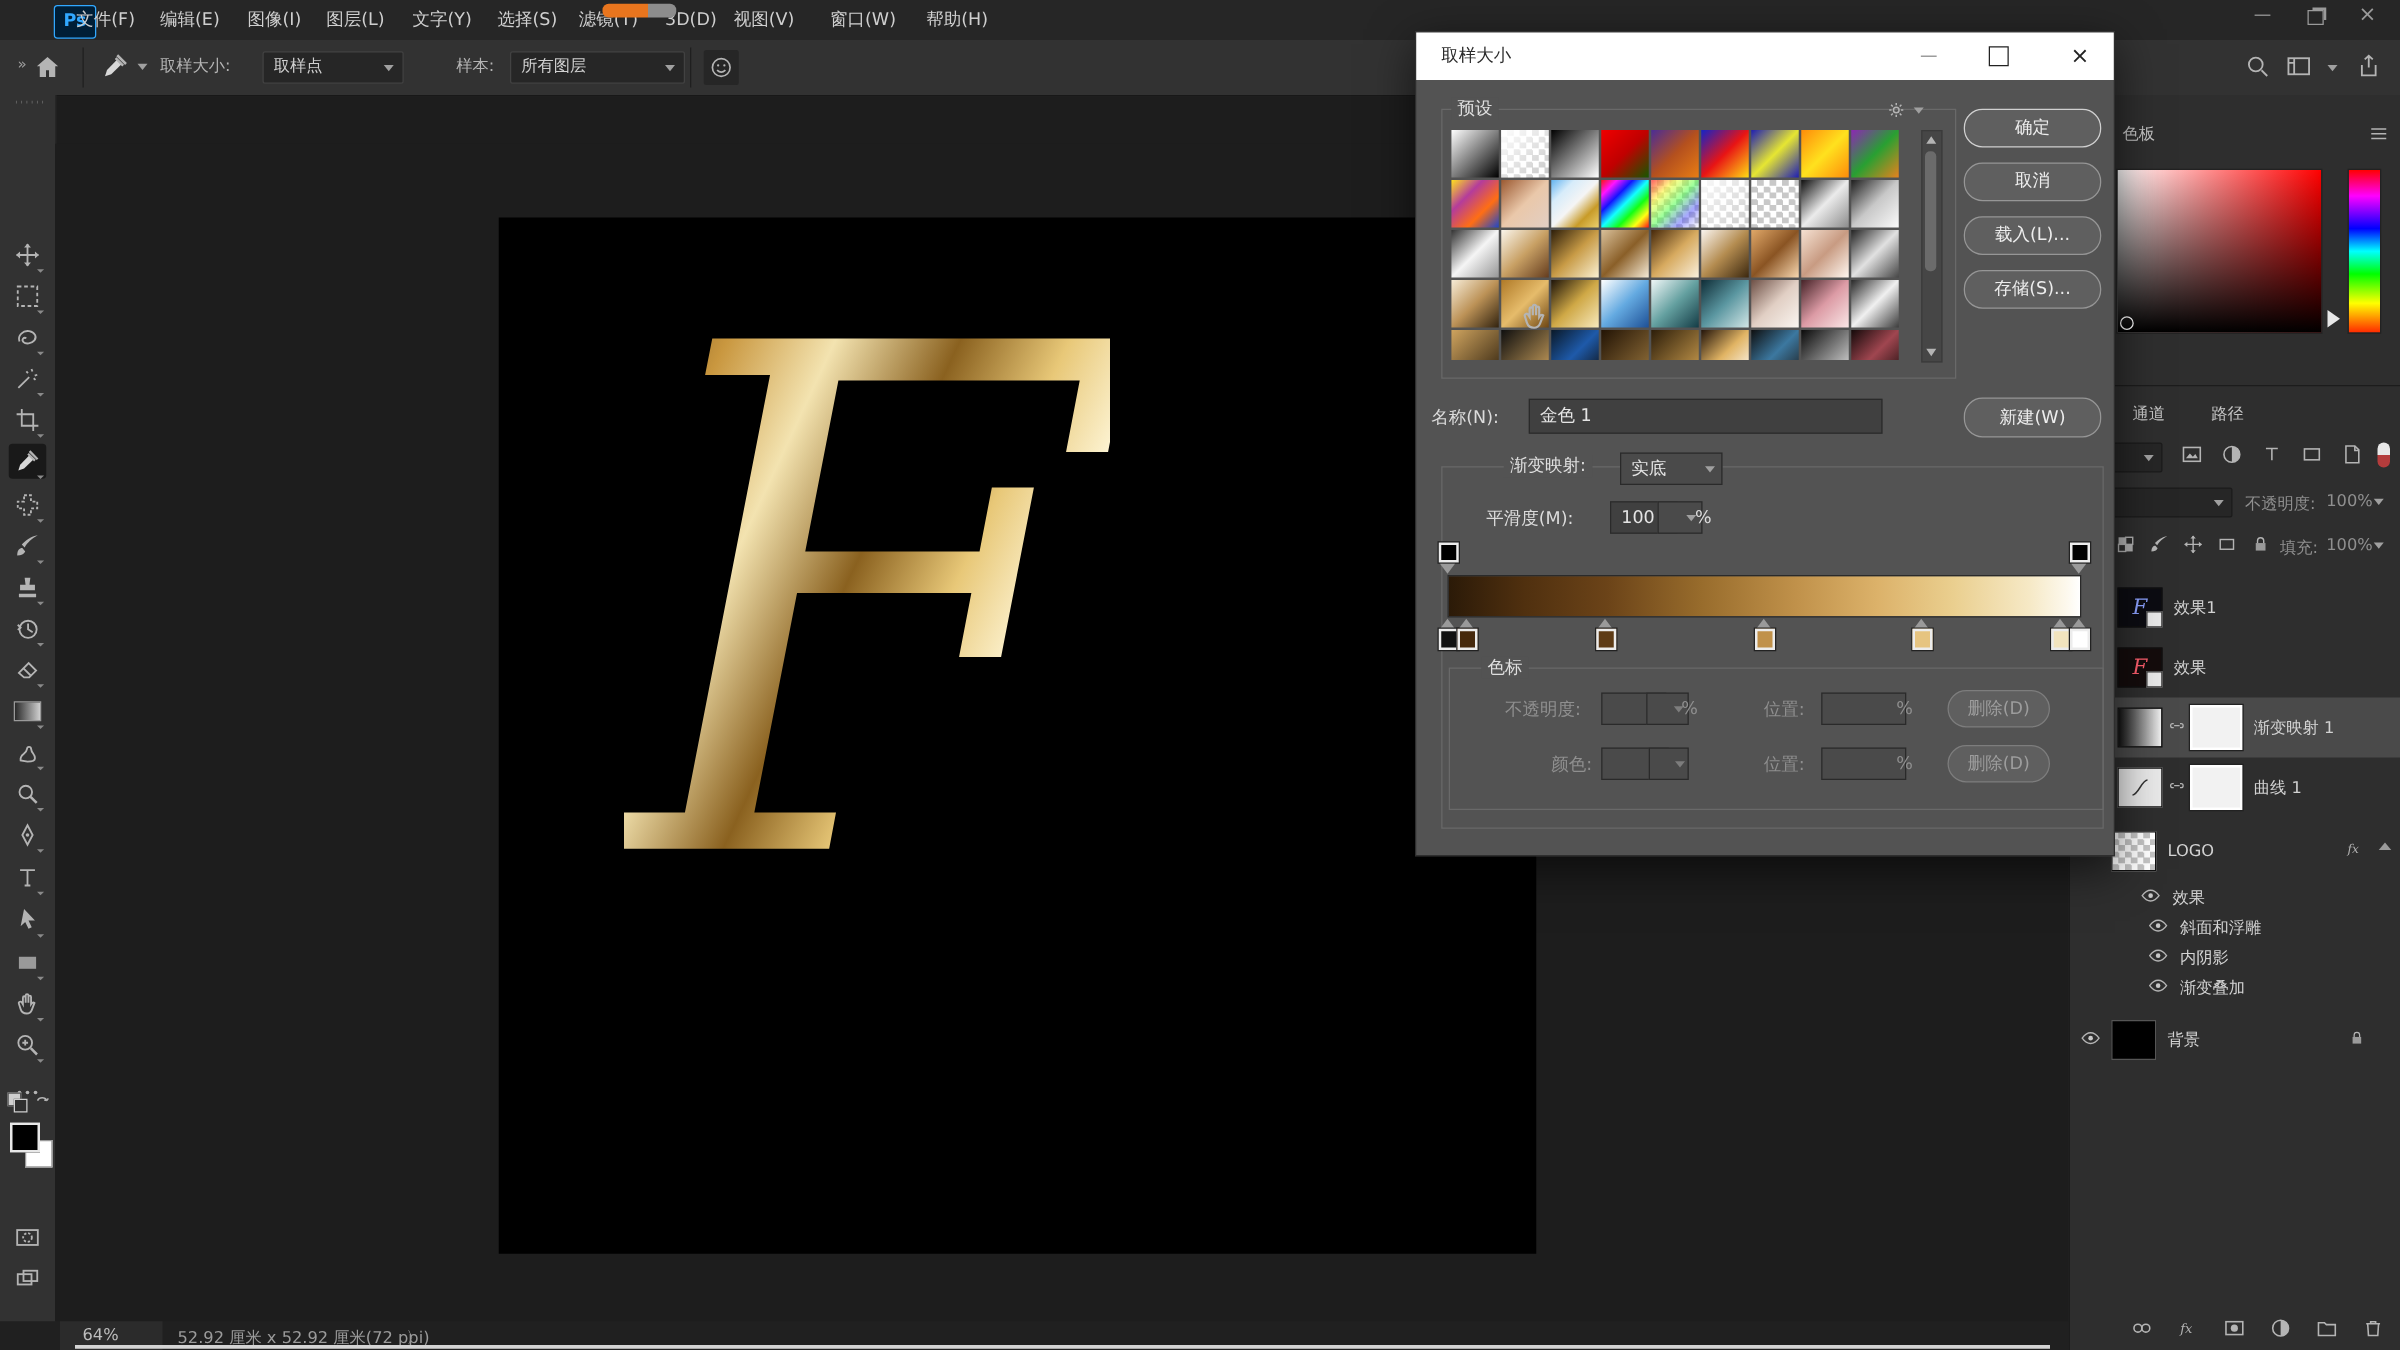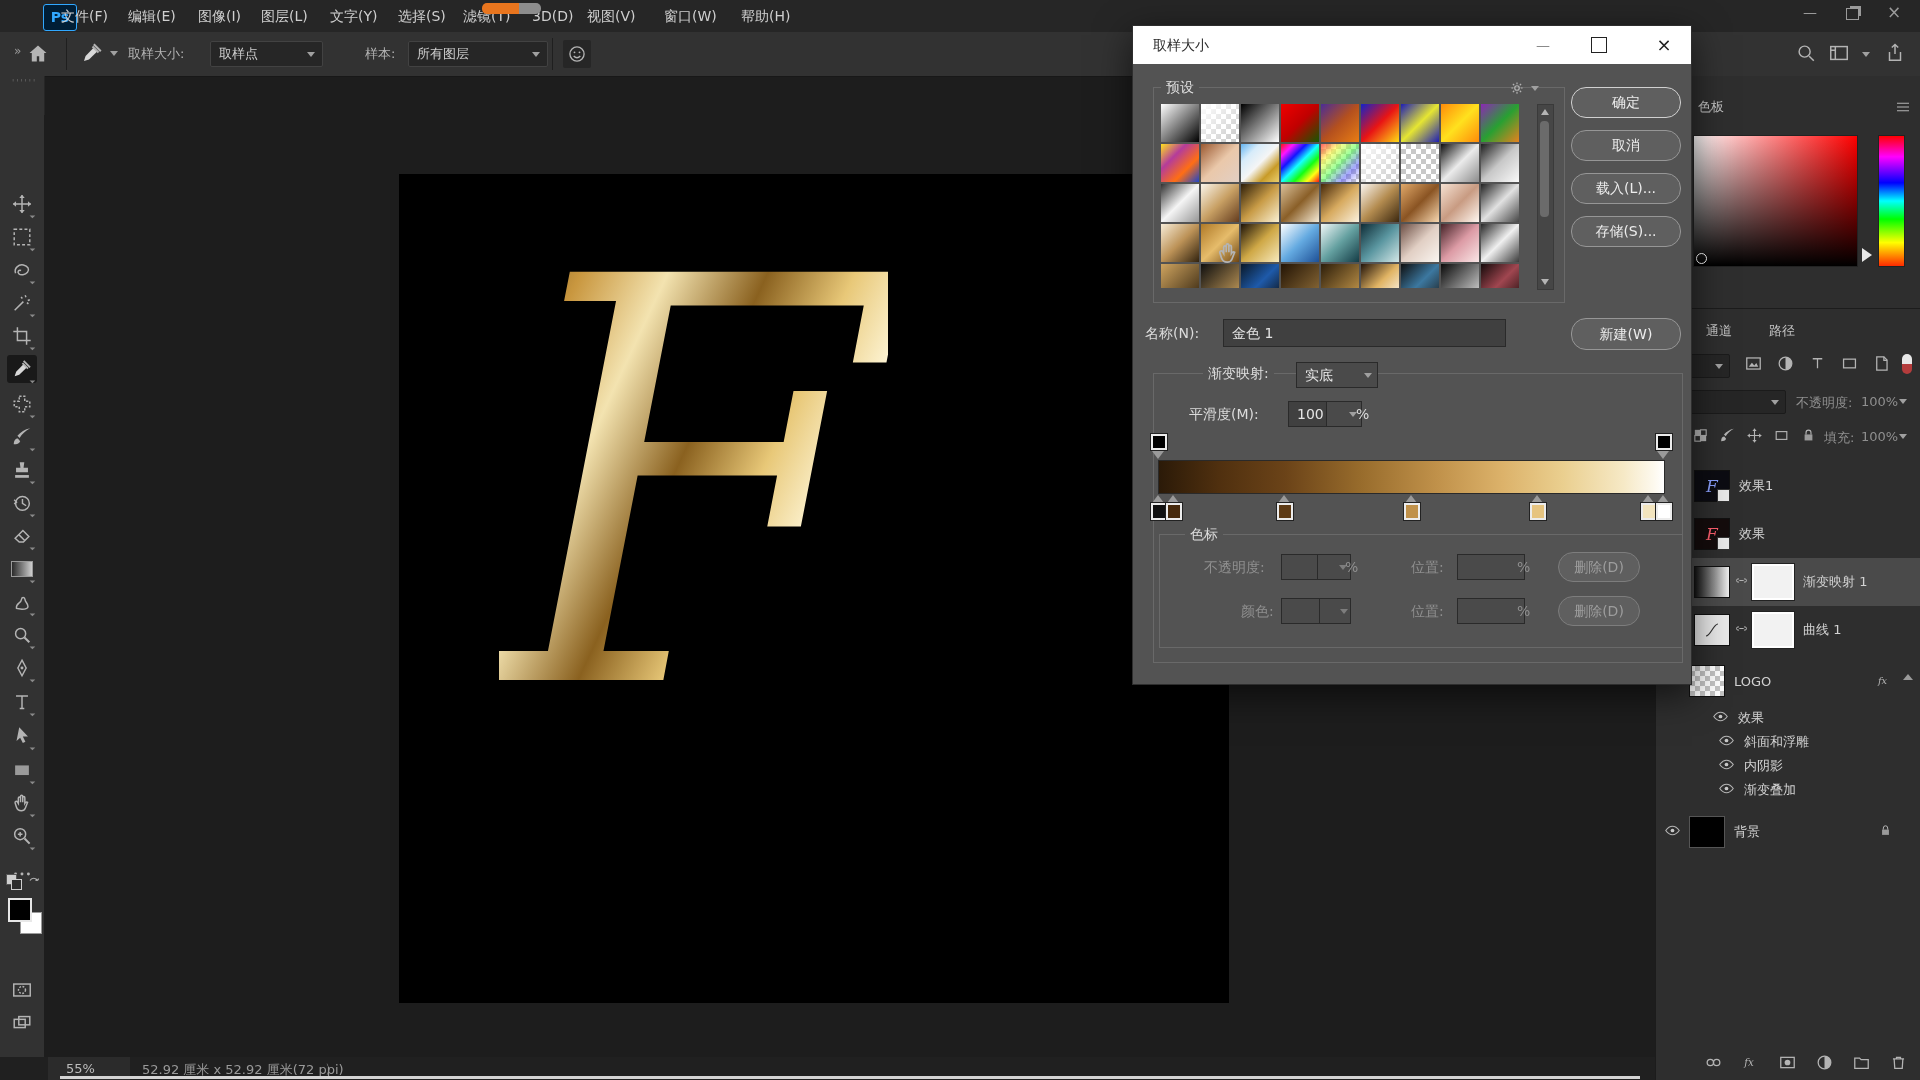--- a/index.html
+++ b/index.html
@@ -310,21 +310,21 @@
     </div>
   </div>
 
   <div class="abs canvas-area">
     <div class="abs doc" style="left:355px;top:59px;">
       <div class="abs goldtext logo-f" style="left:100px;top:60px;">F</div>
     </div>
   </div>
 
   <div class="abs statusbar">
-    <div class="abs zoombox">55%</div>
+    <div class="abs zoombox">64%</div>
     <div class="abs" style="left:142px;top:4px;">52.92 厘米 x 52.92 厘米(72 ppi)</div>
     <div class="abs" style="left:325px;top:4px;">〉</div>
   </div>
   <div class="abs hscroll"></div>
 
   <div class="abs dock">
 
     <div class="abs ptab" style="left:42px;top:22px;">色板</div>
     <div class="abs" style="left:238px;top:22px;" id="hamb"><svg width="18" height="18" viewBox="0 0 24 24" fill="none" stroke="#b4b4b4" stroke-width="1.6">
           <path d="M4 7h16M4 12h16M4 17h16"></path>

